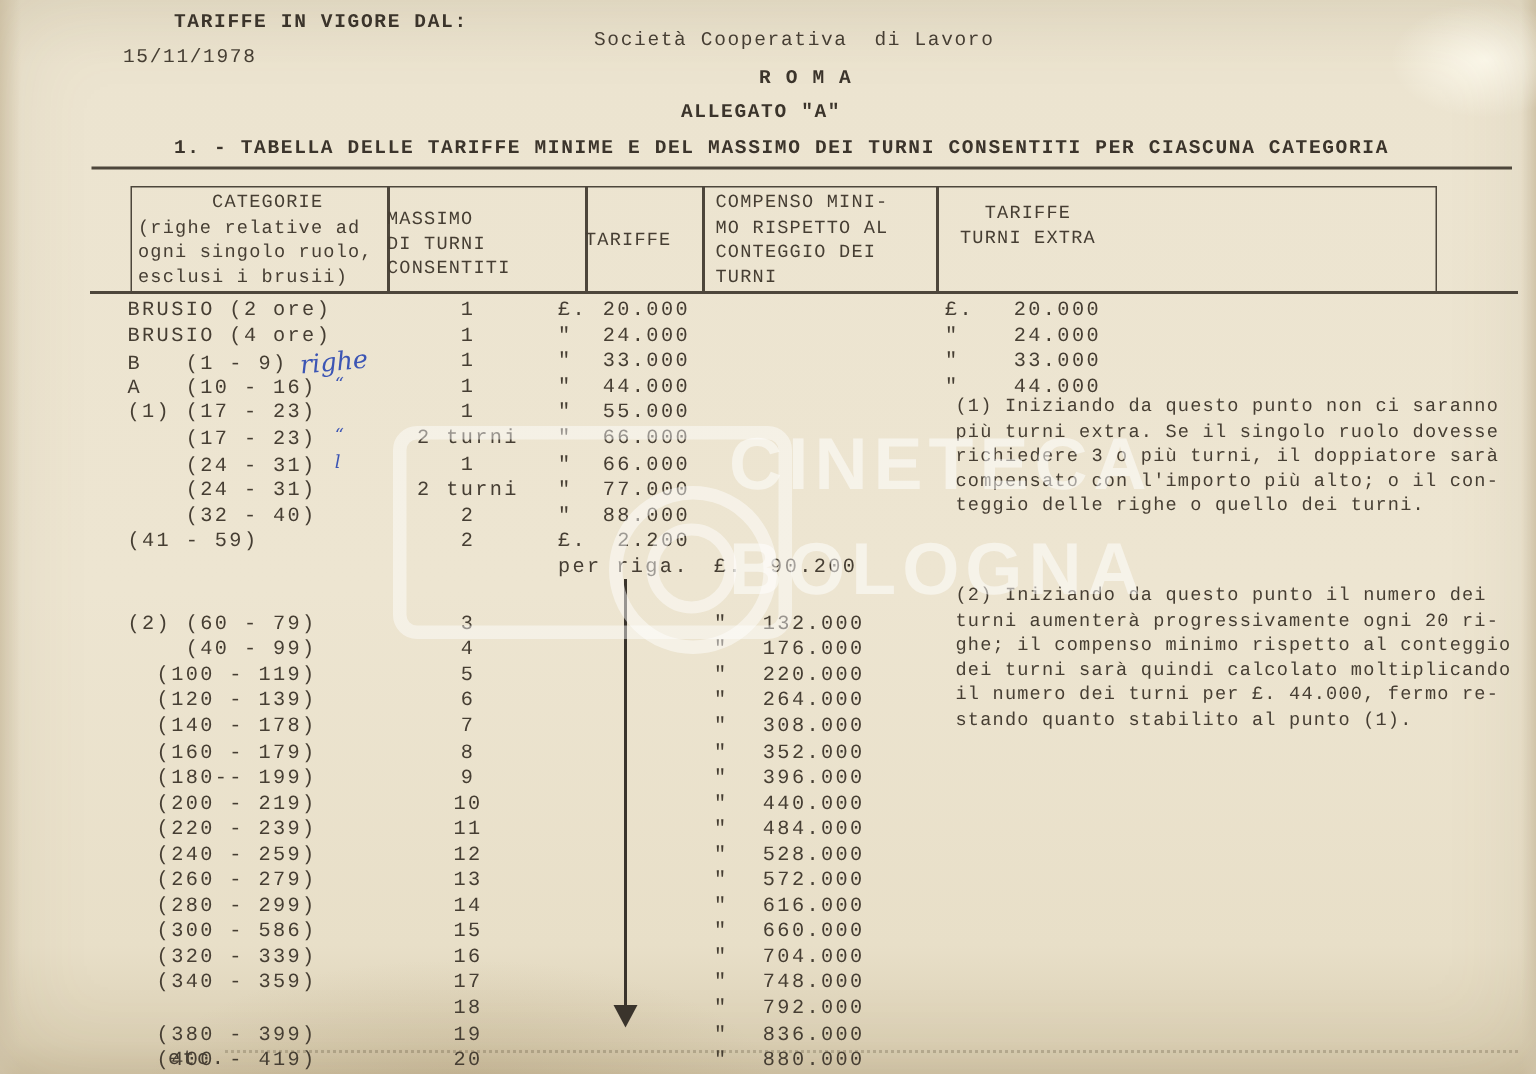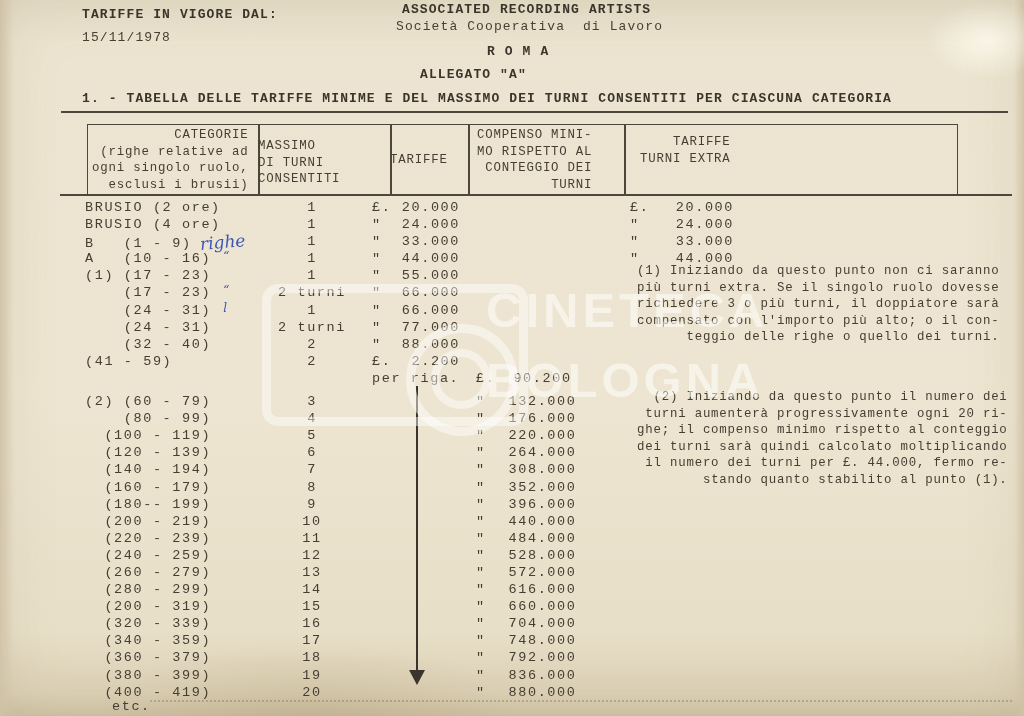--- a/index.html
+++ b/index.html
@@ -11,30 +11,30 @@
       radial-gradient(ellipse 90px 55px at 990px 40px, rgba(255,252,240,.9) 0%, rgba(255,252,240,0) 70%),
       radial-gradient(ellipse 300px 120px at 30% 101%, rgba(150,125,80,.18) 0%, rgba(150,125,80,0) 70%),
       linear-gradient(90deg, #d8ccb2 0px, rgba(216,204,178,0) 14px),
       linear-gradient(270deg, #d8ccb2 0px, rgba(216,204,178,0) 10px),
       linear-gradient(180deg, #e7dfca 0%, #ece4d0 6%, #ede5d1 55%, #e8dfc8 88%, #dcd1b6 97%, #d2c5a8 100%);
     box-shadow:inset 0 0 60px rgba(125,105,65,.15);
   }
   .abs{position:absolute;}
   .t14{font-size:13.5px;letter-spacing:1.6px;line-height:17.1px;white-space:pre;}
   .t13{font-size:13px;letter-spacing:1.1px;line-height:17px;white-space:pre;}
-  .t12{font-size:12.4px;letter-spacing:.8px;line-height:16.6px;white-space:pre;text-align:right;}
-  .bold{font-weight:bold;color:#3b342b;}
+  .t12{font-size:12.4px;letter-spacing:.8px;line-height:16.6px;white-space:pre;}
+  .bold{font-weight:bold;color:#3b342b;margin-left:34px;}
   .rule{background:#4d463b;}
   .hbox{border:1.5px solid #4d463b;}
   .vsep{width:1.5px;background:#4d463b;}
   .center{text-align:left;}
   
   #rows{position:absolute;left:0;top:199px;width:964px;}
   .row{position:relative;height:17.1px;}
-  .row.gap{margin-top:6px;}
+  .row.gap{margin-top:21px;}
   .row .c{position:absolute;top:0;white-space:pre;}
   .cat {left:85px;width:210px;overflow:visible;}
   .turni{left:252px;width:120px;text-align:center;}
   .tcur{left:372px;width:110px;}
   .tval{left:385px;width:75px;text-align:right;}
   .ccur{left:476px;width:30px;}
   .cval{left:498px;width:89px;text-align:center;}
   .ecur{left:630px;width:30px;}
   .eval{left:652px;width:82px;text-align:right;}
   
@@ -56,23 +56,22 @@
   .dots{left:150px;top:700px;width:862px;height:0;border-top:2px dotted rgba(95,82,58,.28);}
 </style>
 </head>
 <body>
 
 <div class="page">
 
   <div class="abs t13 bold" style="left:82px;top:6px;">TARIFFE IN VIGORE DAL:</div>
   <div class="abs t13" style="left:82px;top:29px;">15/11/1978</div>
 
-  <div class="abs t13 bold" style="left:402px;top:1px;">ASSOCIATED RECORDING ARTISTS</div>
   <div class="abs t13" style="left:396px;top:18px;">Società Cooperativa  di Lavoro</div>
-  <div class="abs t13 bold" style="left:487px;top:43px;">R O M A</div>
+  <div class="abs t13 bold" style="left:472px;top:43px;">R O M A</div>
   <div class="abs t13 bold" style="left:420px;top:66px;">ALLEGATO "A"</div>
 
   <div class="abs t13 bold" style="left:82px;top:90px;">1. - TABELLA DELLE TARIFFE MINIME E DEL MASSIMO DEI TURNI CONSENTITI PER CIASCUNA CATEGORIA</div>
 
   <div class="abs rule" style="left:61px;top:111px;width:947px;height:2px;"></div>
   <div class="abs hbox" style="left:87px;top:124px;width:869px;height:70px;"></div>
   <div class="abs vsep" style="left:258px;top:124px;height:71px;"></div>
   <div class="abs vsep" style="left:390px;top:124px;height:71px;"></div>
   <div class="abs vsep" style="left:468px;top:124px;height:71px;"></div>
   <div class="abs vsep" style="left:624px;top:124px;height:71px;"></div>
@@ -195,21 +194,21 @@
     </div><div class="row gap">
       <span class="c cat"><span class="cat-text">(2) (60 - 79)</span></span>
       <span class="c turni">3</span>
       <span class="c tcur"></span>
       <span class="c tval"></span>
       <span class="c ccur">"</span>
       <span class="c cval">132.000</span>
       <span class="c ecur"></span>
       <span class="c eval"></span>
     </div><div class="row">
-      <span class="c cat"><span class="cat-text">    (80 - 99)</span></span>
+      <span class="c cat"><span class="cat-text">    (40 - 99)</span></span>
       <span class="c turni">4</span>
       <span class="c tcur"></span>
       <span class="c tval"></span>
       <span class="c ccur">"</span>
       <span class="c cval">176.000</span>
       <span class="c ecur"></span>
       <span class="c eval"></span>
     </div><div class="row">
       <span class="c cat"><span class="cat-text">  (100 - 119)</span></span>
       <span class="c turni">5</span>
@@ -222,21 +221,21 @@
     </div><div class="row">
       <span class="c cat"><span class="cat-text">  (120 - 139)</span></span>
       <span class="c turni">6</span>
       <span class="c tcur"></span>
       <span class="c tval"></span>
       <span class="c ccur">"</span>
       <span class="c cval">264.000</span>
       <span class="c ecur"></span>
       <span class="c eval"></span>
     </div><div class="row">
-      <span class="c cat"><span class="cat-text">  (140 - 194)</span></span>
+      <span class="c cat"><span class="cat-text">  (140 - 178)</span></span>
       <span class="c turni">7</span>
       <span class="c tcur"></span>
       <span class="c tval"></span>
       <span class="c ccur">"</span>
       <span class="c cval">308.000</span>
       <span class="c ecur"></span>
       <span class="c eval"></span>
     </div><div class="row">
       <span class="c cat"><span class="cat-text">  (160 - 179)</span></span>
       <span class="c turni">8</span>
@@ -294,21 +293,21 @@
     </div><div class="row">
       <span class="c cat"><span class="cat-text">  (280 - 299)</span></span>
       <span class="c turni">14</span>
       <span class="c tcur"></span>
       <span class="c tval"></span>
       <span class="c ccur">"</span>
       <span class="c cval">616.000</span>
       <span class="c ecur"></span>
       <span class="c eval"></span>
     </div><div class="row">
-      <span class="c cat"><span class="cat-text">  (200 - 319)</span></span>
+      <span class="c cat"><span class="cat-text">  (300 - 586)</span></span>
       <span class="c turni">15</span>
       <span class="c tcur"></span>
       <span class="c tval"></span>
       <span class="c ccur">"</span>
       <span class="c cval">660.000</span>
       <span class="c ecur"></span>
       <span class="c eval"></span>
     </div><div class="row">
       <span class="c cat"><span class="cat-text">  (320 - 339)</span></span>
       <span class="c turni">16</span>
@@ -321,21 +320,20 @@
     </div><div class="row">
       <span class="c cat"><span class="cat-text">  (340 - 359)</span></span>
       <span class="c turni">17</span>
       <span class="c tcur"></span>
       <span class="c tval"></span>
       <span class="c ccur">"</span>
       <span class="c cval">748.000</span>
       <span class="c ecur"></span>
       <span class="c eval"></span>
     </div><div class="row">
-      <span class="c cat"><span class="cat-text">  (360 - 379)</span></span>
       <span class="c turni">18</span>
       <span class="c tcur"></span>
       <span class="c tval"></span>
       <span class="c ccur">"</span>
       <span class="c cval">792.000</span>
       <span class="c ecur"></span>
       <span class="c eval"></span>
     </div><div class="row">
       <span class="c cat"><span class="cat-text">  (380 - 399)</span></span>
       <span class="c turni">19</span>

